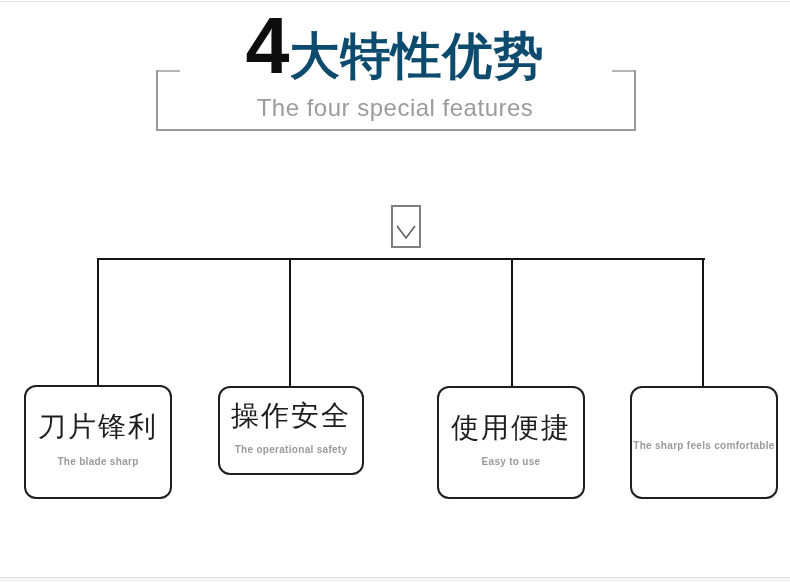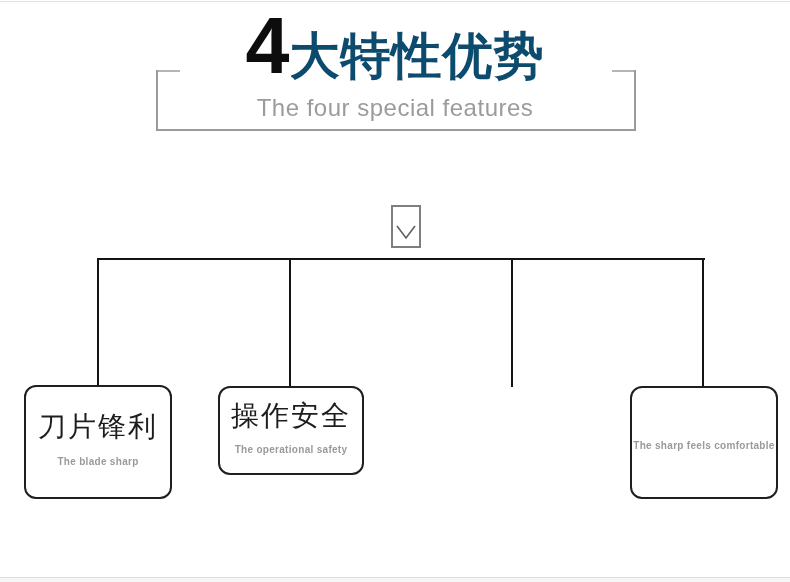--- a/index.html
+++ b/index.html
@@ -145,20 +145,24 @@
   <div class="feature-box fb1">
     <div class="feature-cn">刀片锋利</div>
     <div class="feature-en">The blade sharp</div>
   </div>
 
   <div class="feature-box fb2">
     <div class="feature-cn">操作安全</div>
     <div class="feature-en">The operational safety</div>
   </div>
 
+  <div class="feature-box fb3">
+    <div class="feature-cn">使用便捷</div>
+    <div class="feature-en">Easy to use</div>
+  </div>
 
   <div class="feature-box fb4">
     <div class="feature-en">The sharp feels comfortable</div>
   </div>
 
   <div class="bottom-divider"></div>
 
 </div>
 
 </body></html>

